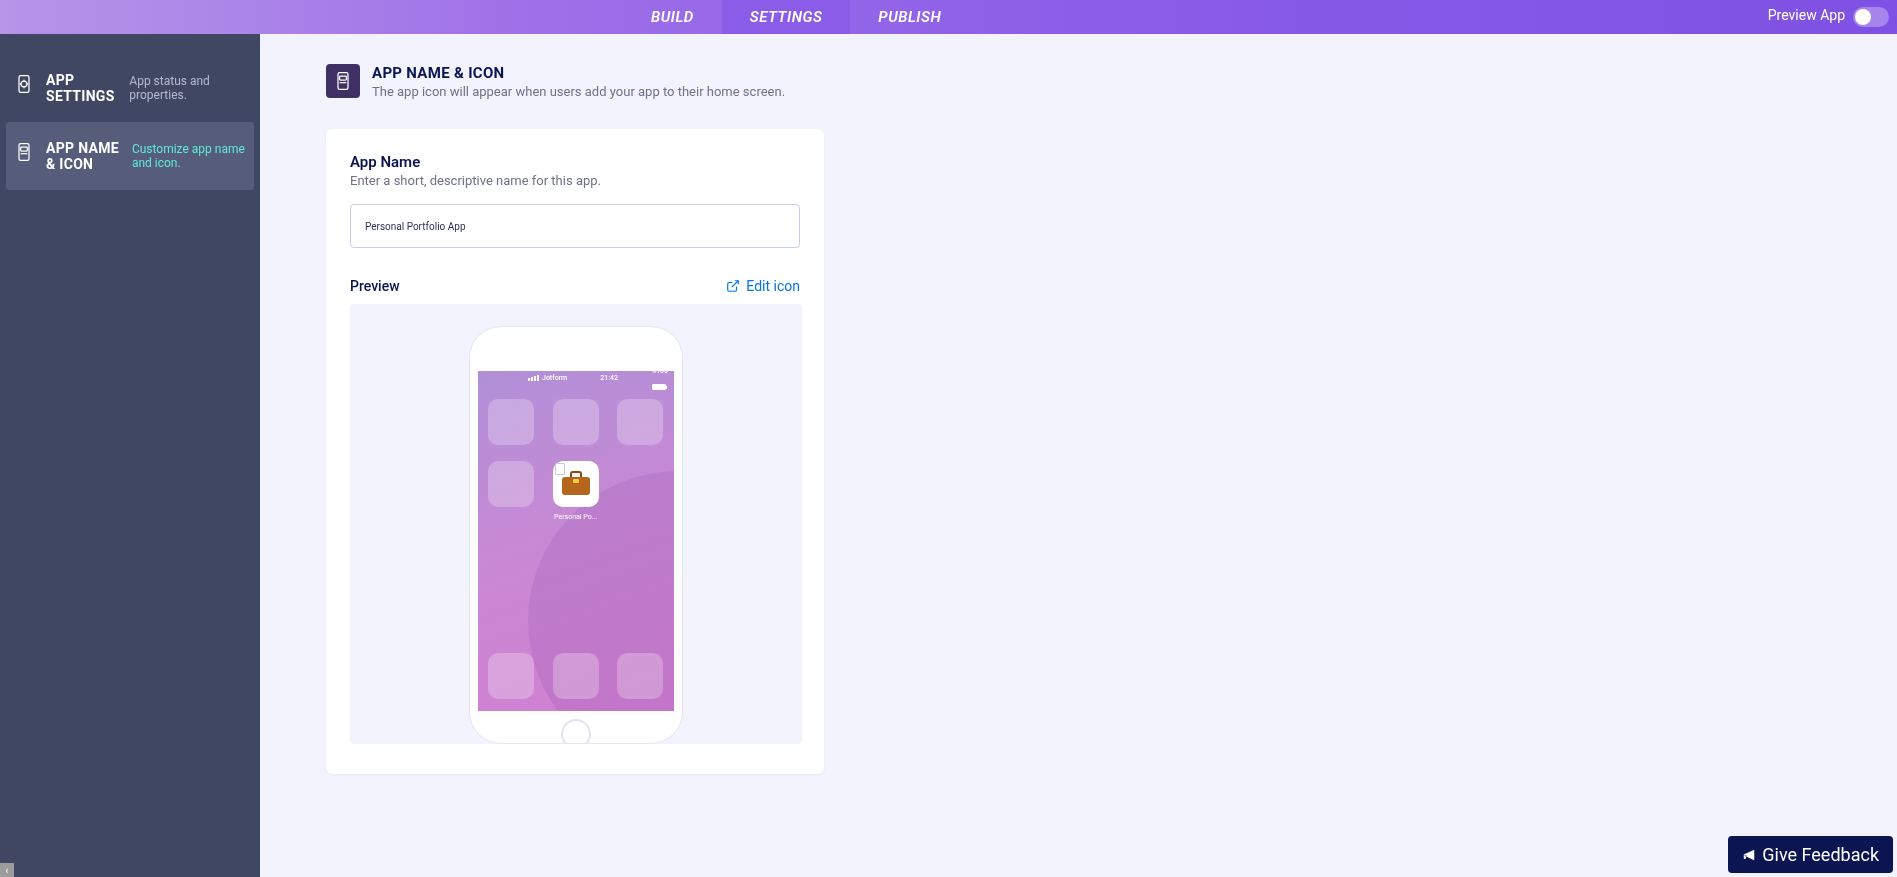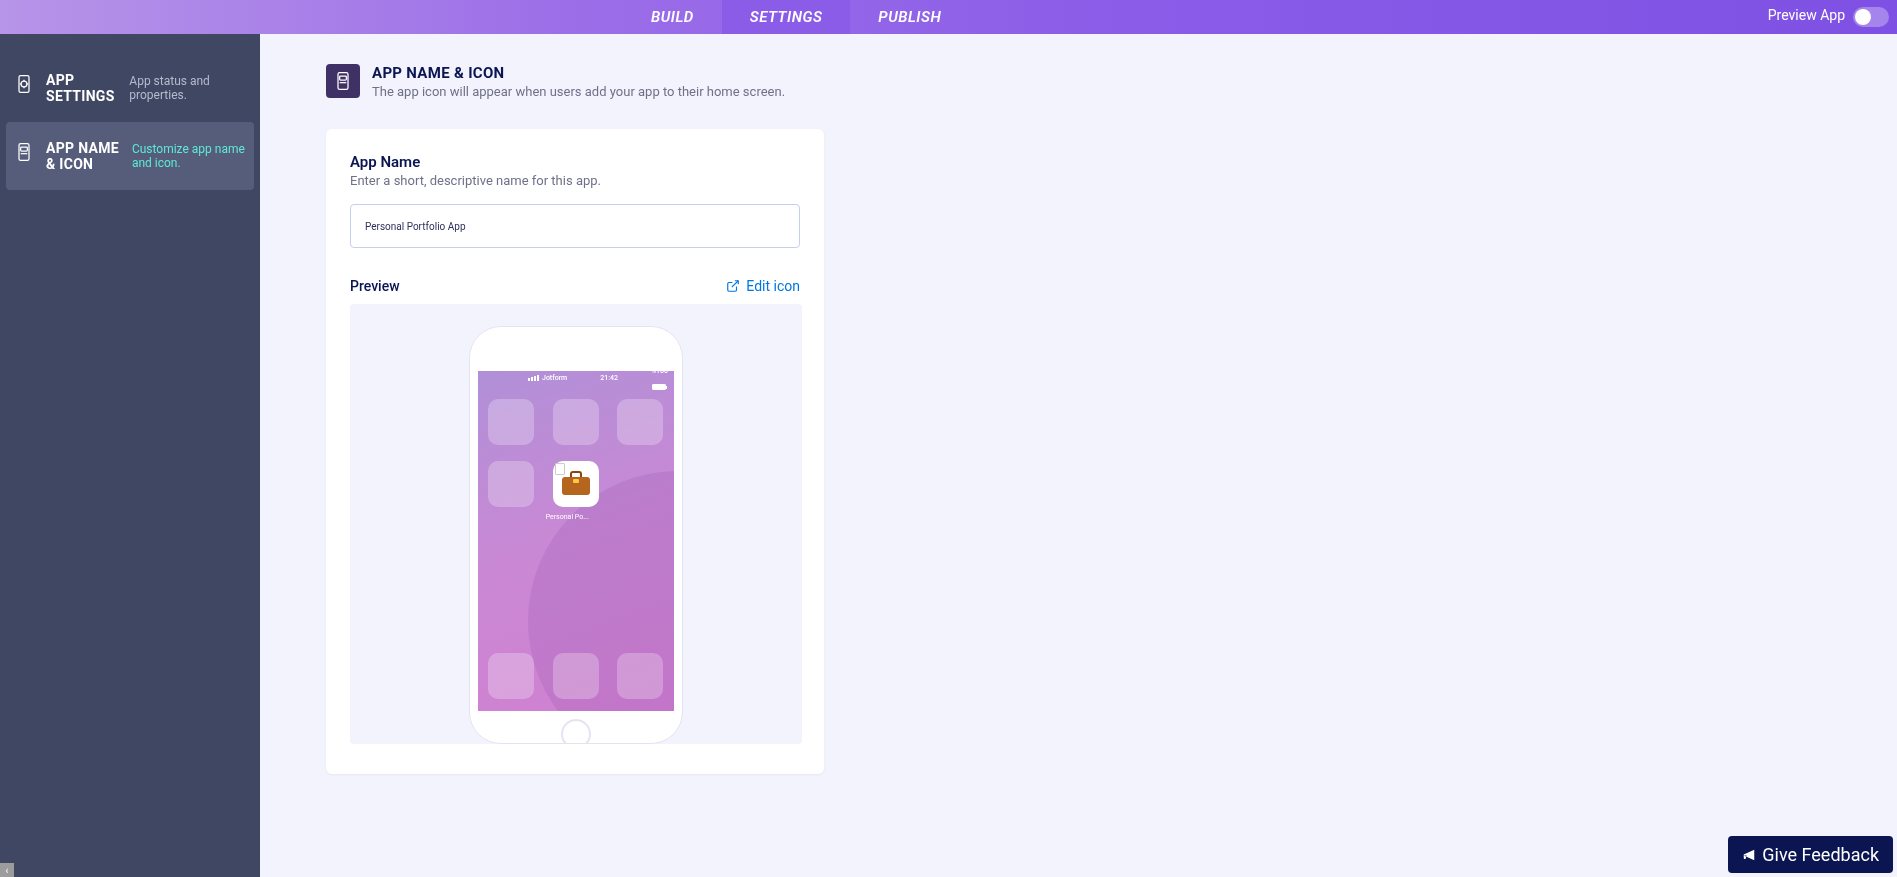--- a/index.html
+++ b/index.html
@@ -324,21 +324,21 @@
       position: absolute;
       bottom: -14px;
       left: 50%;
       transform: translateX(-50%);
       color: #fff;
       font-size: 7px;
       white-space: nowrap;
       width: 60px;
       overflow: hidden;
       text-overflow: ellipsis;
-      text-align: left;
+      text-align: center;
     }
     .dock-grid {
       position: absolute;
       bottom: 12px;
       left: 0;
       right: 0;
       display: grid;
       grid-template-columns: repeat(3, 1fr);
       gap: 18px;
       padding: 0 10px;

